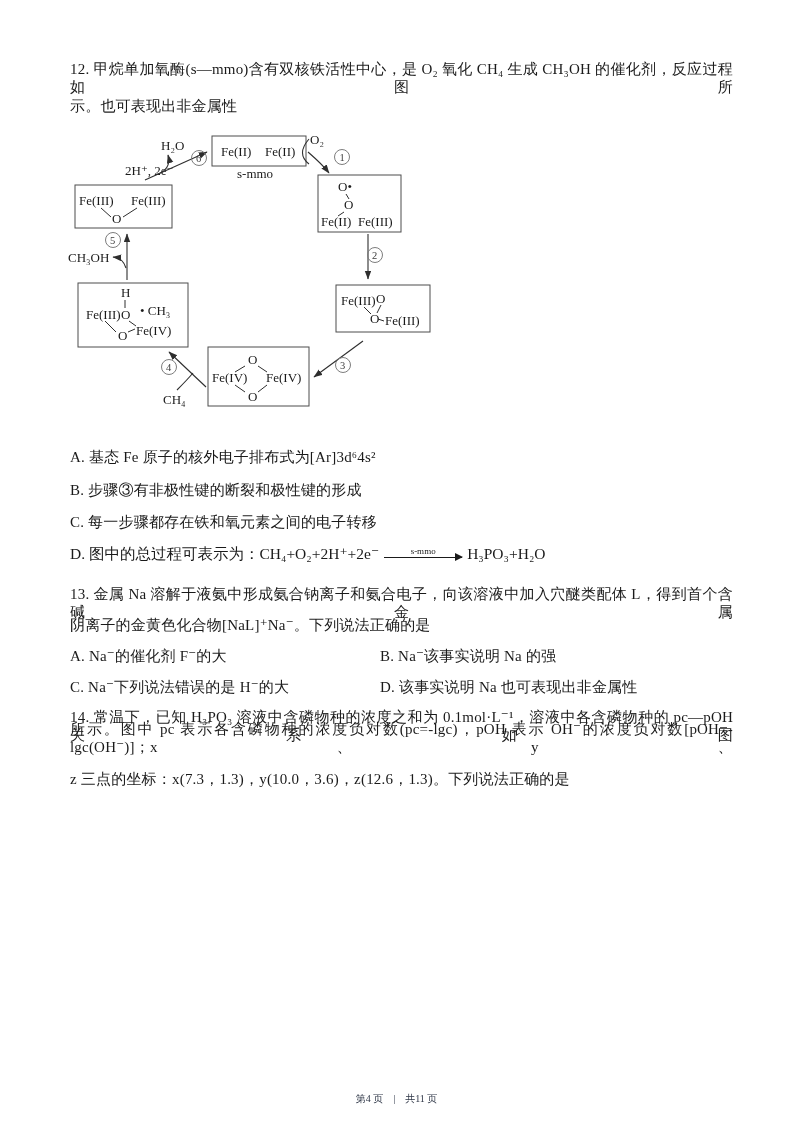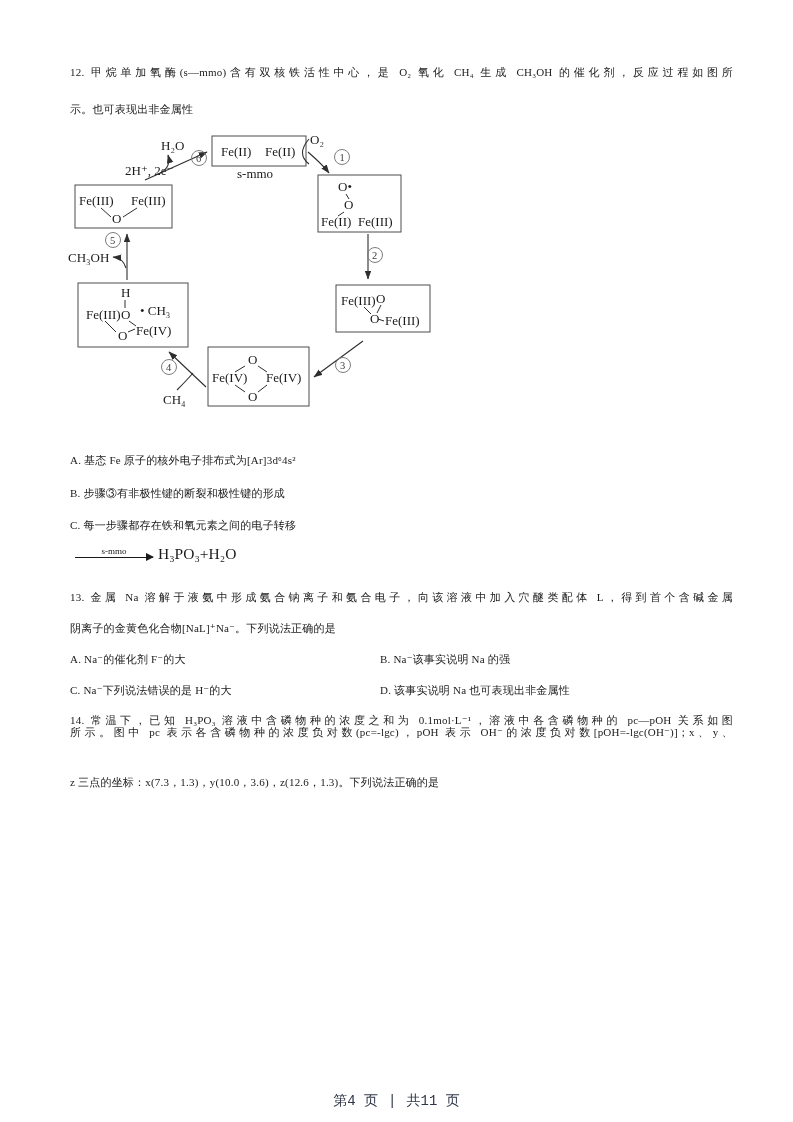--- a/index.html
+++ b/index.html
@@ -6,22 +6,22 @@
   body {
     width: 793px; height: 1122px;
     background: #ffffff;
     position: relative;
     font-family: "Liberation Serif", "DejaVu Serif", serif;
     color: #1a1a1a;
   }
   .tline {
     position: absolute;
     left: 70px; width: 663px;
-    font-size: 11px;
-    line-height: 24px;
+    font-size: 15px;
+    line-height: 18px;
     letter-spacing: 0.2px;
     white-space: nowrap;
   }
   .tline.fill {
     white-space: normal;
     text-align: justify;
     text-align-last: justify;
   }
   .optrow-right { left: 380px; width: 353px; }
   .dline {
@@ -69,23 +69,22 @@
   }
   .diagram svg text.step-num { font-size: 10.5px; fill: #3c3c3c; }
   .diagram svg .box { fill: none; stroke: #4d4d4d; stroke-width: 1; }
   .diagram svg .bond { stroke: #2e2e2e; stroke-width: 1; fill: none; }
   .diagram svg .arrow { stroke: #2e2e2e; stroke-width: 1.1; fill: none; }
   .diagram svg .stepc { fill: none; stroke: #7d7d7d; stroke-width: 1; }
   .footer {
     position: absolute;
     top: 1092px; left: 0; width: 793px;
     text-align: center;
-    font-size: 14px;
+    font-size: 10px;
     color: #2f3747;
-    font-family: Liberation Mono, monospace;
   }
   .footer .sep { margin: 0 10px; color: #2f3747; }
 </style>
 </head>
 <body>
 
 <div class="tline fill" style="top:60px">12. 甲烷单加氧酶(s—mmo)含有双核铁活性中心，是 O₂ 氧化 CH₄ 生成 CH₃OH 的催化剂，反应过程如图所</div>
 <div class="tline" style="top:97px">示。也可表现出非金属性</div>
 
 <div class="diagram">
@@ -177,20 +176,21 @@
     <text class="step-num" x="45" y="116">5</text>
     <circle class="stepc" cx="134" cy="30" r="7.5"></circle>
     <text class="step-num" x="131" y="34">6</text>
   </svg>
 </div>
 
 <div class="tline" style="top:448px">A. 基态 Fe 原子的核外电子排布式为[Ar]3d⁶4s²</div>
 <div class="tline" style="top:481px">B. 步骤③有非极性键的断裂和极性键的形成</div>
 <div class="tline" style="top:513px">C. 每一步骤都存在铁和氧元素之间的电子转移</div>
 <div class="dline" style="top:544px">
+  <span>D. 图中的总过程可表示为：CH₄+O₂+2H⁺+2e⁻</span>
   <span class="rxn-arrow">
     <span class="over">s-mmo</span>
     <span class="shaft"></span>
   </span>
   <span>H₃PO₃+H₂O</span>
 </div>
 
 <div class="tline fill" style="top:585px">13. 金属 Na 溶解于液氨中形成氨合钠离子和氨合电子，向该溶液中加入穴醚类配体 L，得到首个含碱金属</div>
 <div class="tline" style="top:616px">阴离子的金黄色化合物[NaL]⁺Na⁻。下列说法正确的是</div>
 <div class="tline" style="top:647px">A. Na⁻的催化剂 F⁻的大</div>

